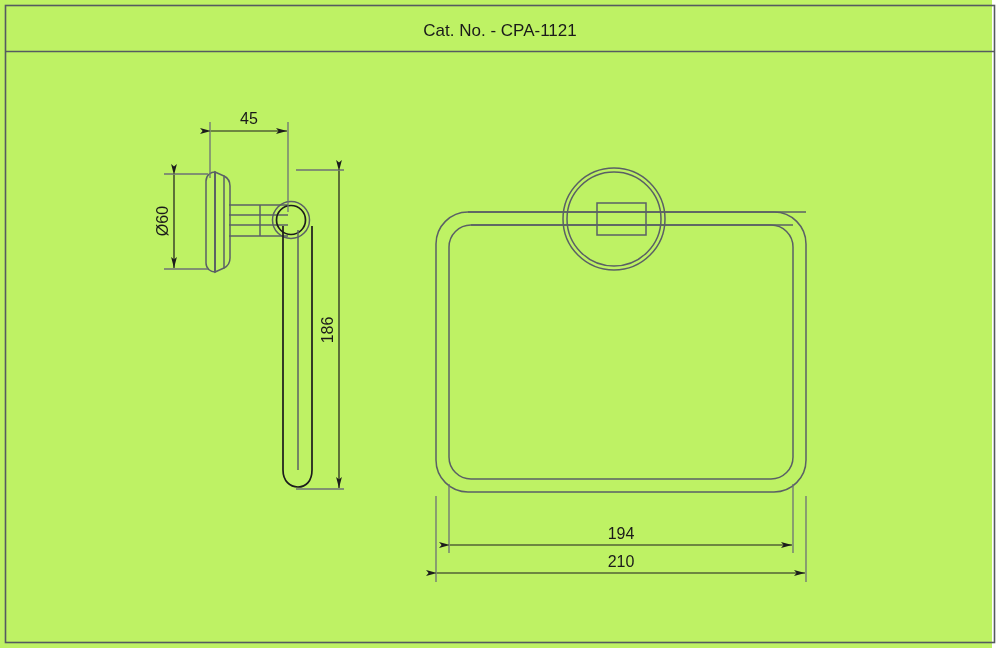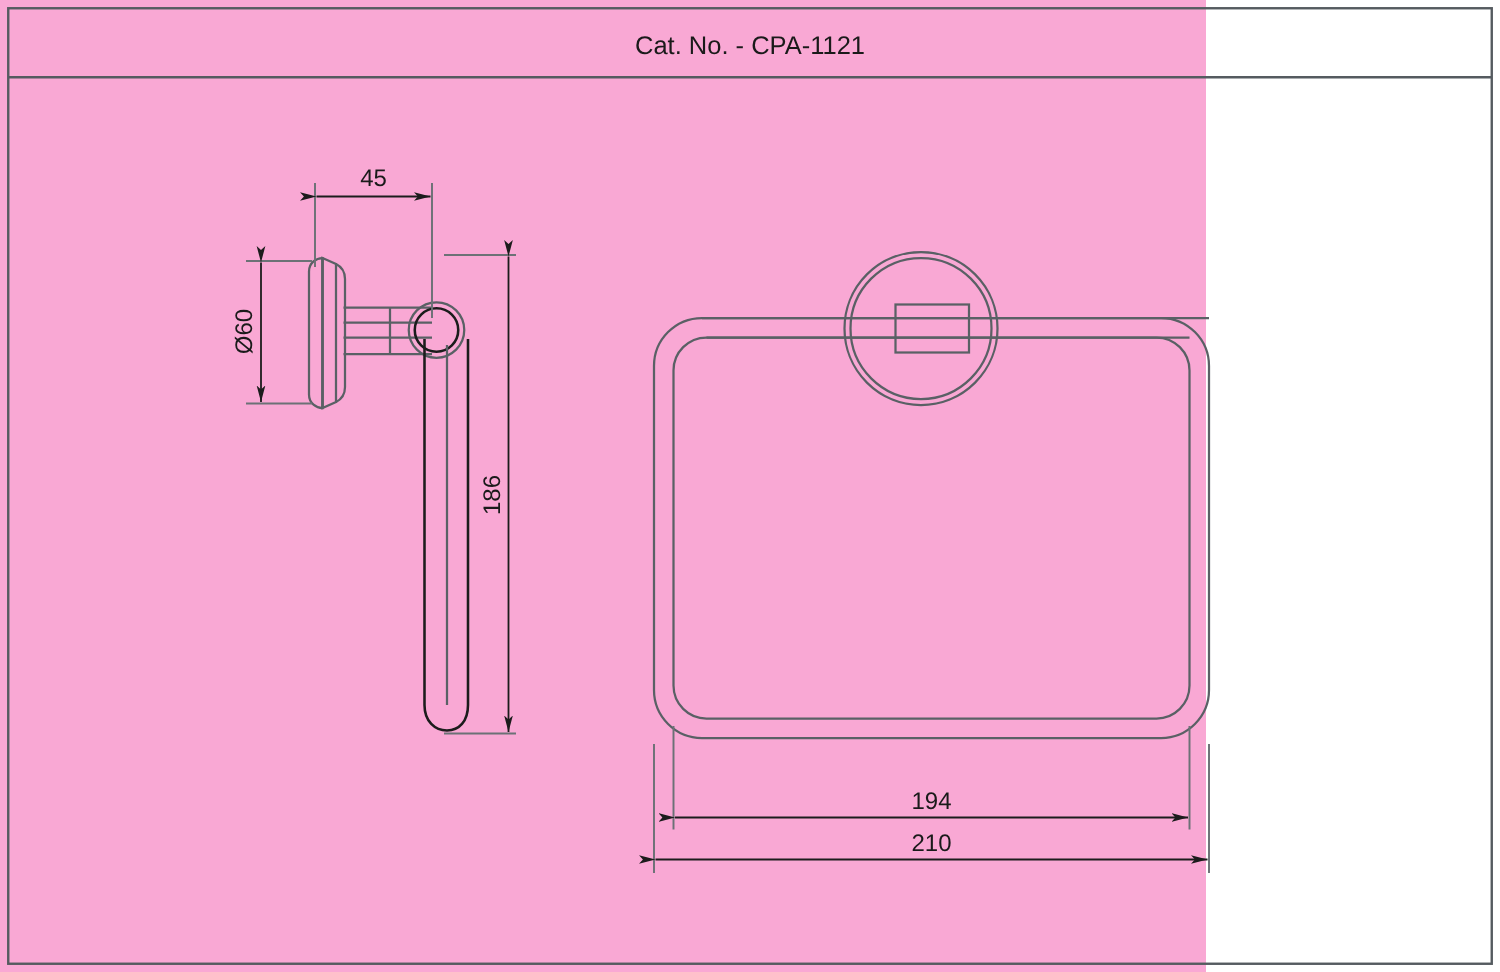--- a/index.html
+++ b/index.html
@@ -8,23 +8,23 @@
     background: #ffffff;
   }
   body {
     width: 1000px;
     height: 648px;
     font-family: "Liberation Sans", sans-serif;
     overflow: hidden;
   }
   #sheet {
     position: relative;
-    width: 804px;
+    width: 992px;
     height: 648px;
-    background: #f9a8d4;
+    background: #bef264;
   }
   #drawing-svg {
     position: absolute;
     top: 0;
     left: 0;
     width: 1000px;
     height: 648px;
   }
   .title-text {
     font-family: "Liberation Sans", sans-serif;

